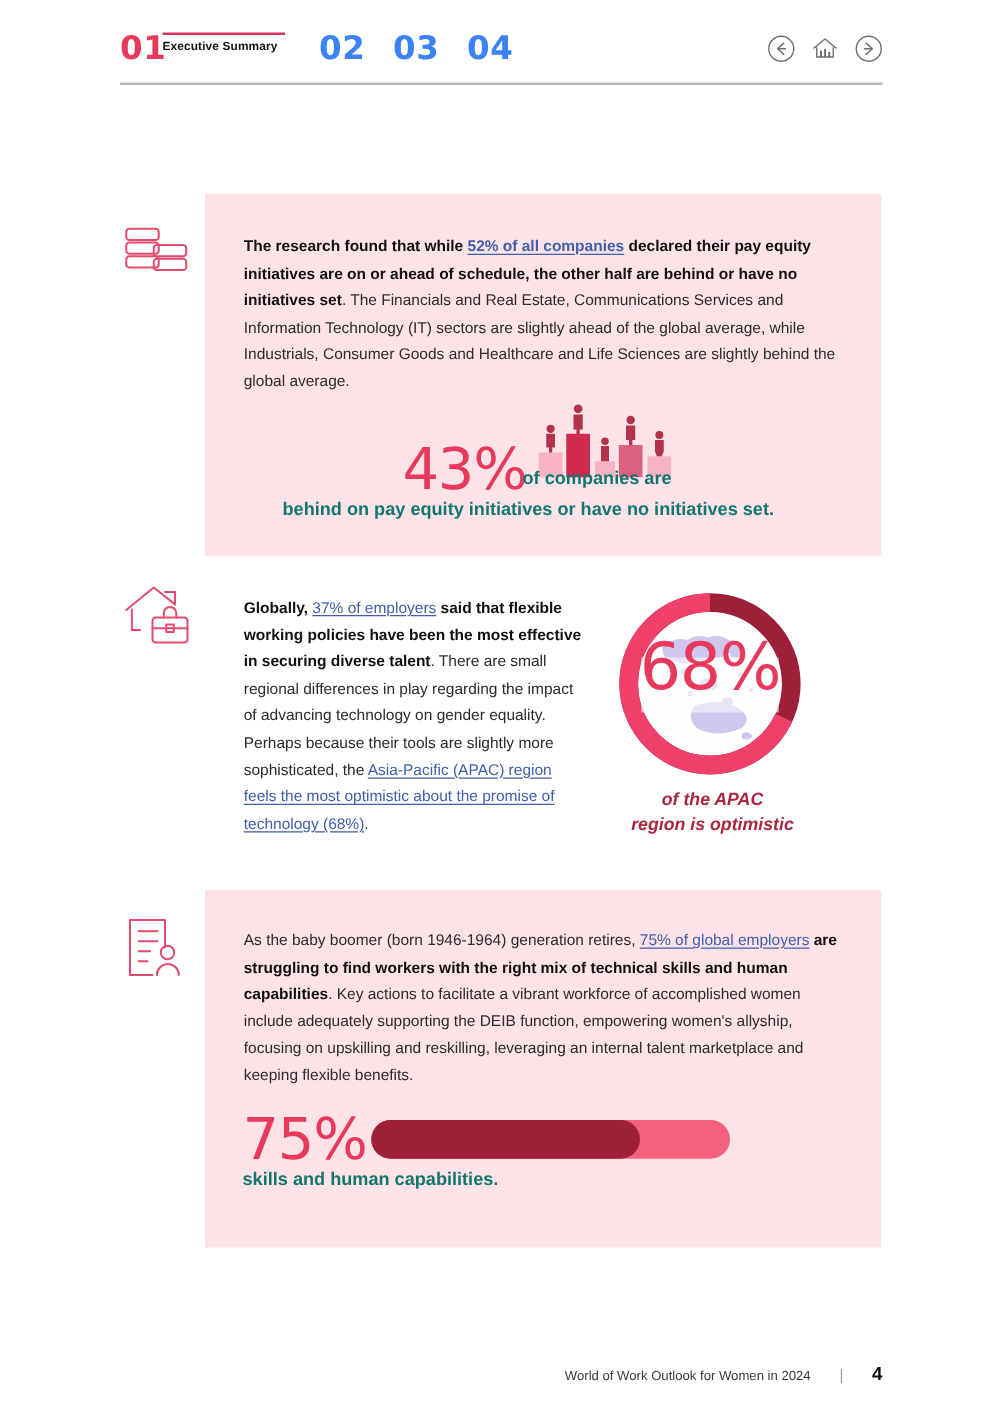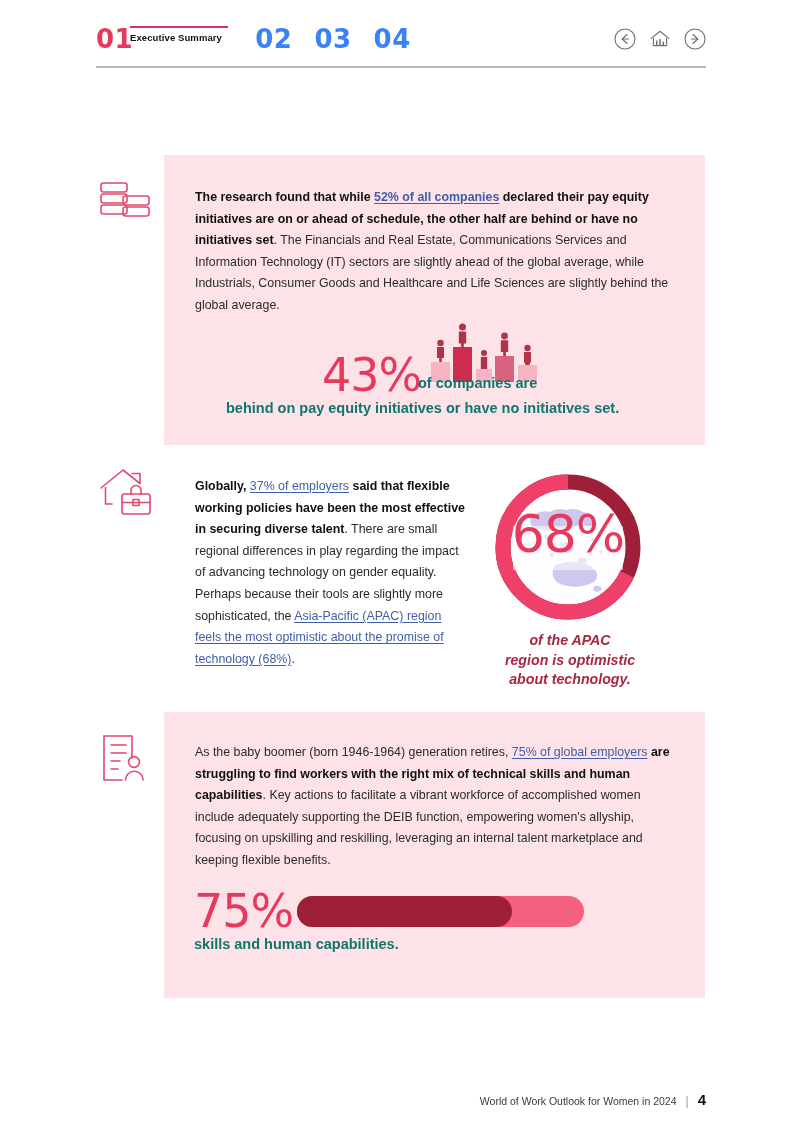--- a/index.html
+++ b/index.html
@@ -165,21 +165,21 @@
     border-radius: 999px;
   }
 
   
   .footer {
     position: absolute;
     right: 96px;
     bottom: 26px;
     display: flex;
     align-items: baseline;
-    gap: 9px;
+    gap: 23px;
     font-size: 10.5px;
     color: #3a3a3a;
   }
   .footer .sep { color: #9a9a9a; font-size: 12px; }
   .footer .pageno {
     font-size: 15px;
     font-weight: 700;
     color: #111111;
   }
 </style>
@@ -327,21 +327,20 @@
       </g>
 
       <rect x="24" y="58" width="110" height="44" fill="#fffdfd" opacity="0.55"></rect>
     </svg>
     <div class="bigpct" style="position:absolute; left:0; top:40px; width:158px; text-align:center; font-size:52px; line-height:52px;">68%</div>
   </div>
 
   <div class="donut-caption" style="left:472px; top:631px; width:196px;">
     <div>of the APAC</div>
     <div>region is optimistic</div>
-    <div>about technology.</div>
   </div>
 
   <div class="panel" style="left:164px; top:712px; width:541px; height:286px;"></div>
 
   <div class="icon-slot" style="left:100px; top:732px;">
     <svg width="50" height="54" viewBox="0 0 50 54">
       <g fill="none" stroke="#e24a6e" stroke-width="1.6" stroke-linecap="round" stroke-linejoin="round">
         <path d="M4 4 H32 V26"></path>
         <path d="M4 4 V48 H22"></path>
         <path d="M11 13 H26"></path>

